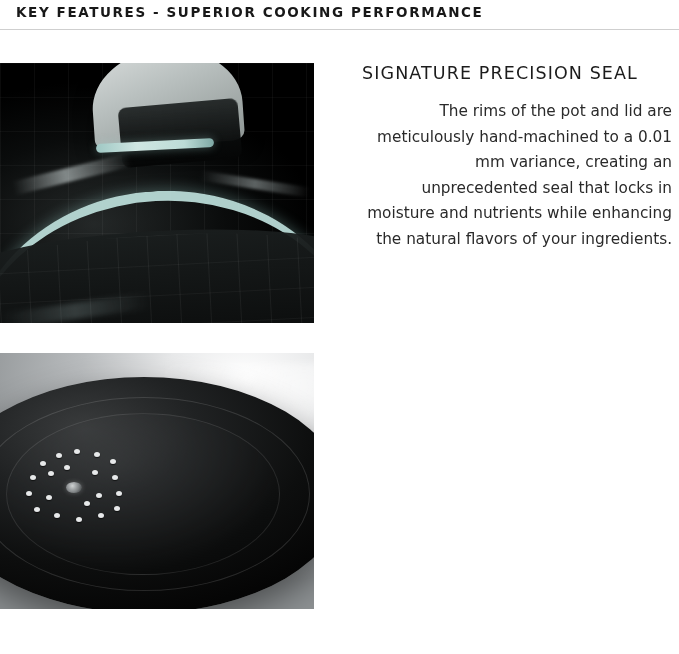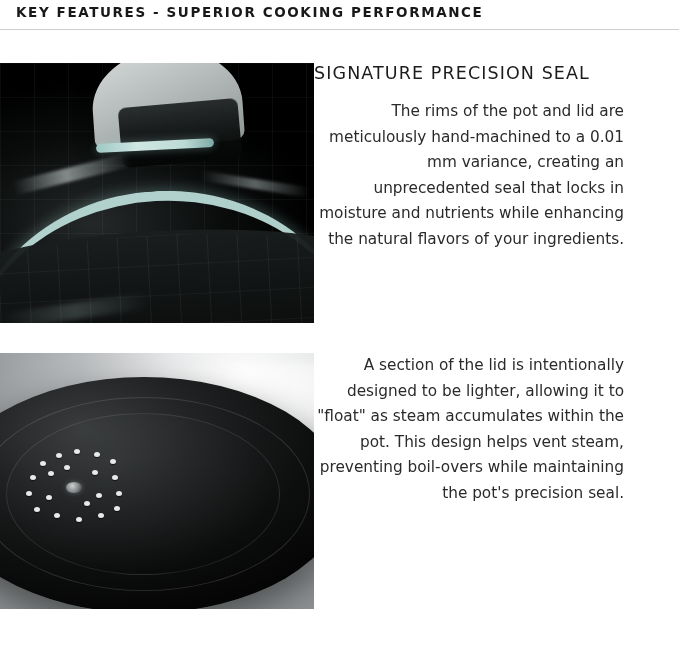--- a/index.html
+++ b/index.html
@@ -60,20 +60,21 @@
     width: 314px;
     height: 260px;
     flex: 0 0 314px;
     position: relative;
     overflow: hidden;
   }
   .feature-row.second .media { height: 256px; }
 
   .feature-text {
     flex: 1 1 auto;
+    padding-left: 48px;
     padding-right: 2px;
     box-sizing: border-box;
   }
   .feature-title {
     font-size: 17.5px;
     letter-spacing: 1.1px;
     font-weight: 400;
     color: #1c1c1c;
     margin: 0 0 16px 0;
     text-transform: uppercase;
@@ -318,18 +319,17 @@
         <div class="vent" style="left:116px; top:138px;"></div>
         <div class="vent" style="left:34px;  top:154px;"></div>
         <div class="vent" style="left:54px;  top:160px;"></div>
         <div class="vent" style="left:76px;  top:164px;"></div>
         <div class="vent" style="left:98px;  top:160px;"></div>
         <div class="vent" style="left:114px; top:153px;"></div>
         <div class="vent" style="left:64px;  top:112px;"></div>
         <div class="vent" style="left:84px;  top:148px;"></div>
       </div>
       <div class="feature-text">
-        <p class="feature-body">A section of the lid is intentionally designed to be lighter, allowing it to "float" as steam accumulates within the pot. This design helps vent steam, preventing boil-overs while maintaining the pot's precision seal.</p>
       </div>
     </div>
 
   </div>
 </div>
 
 </body></html>

